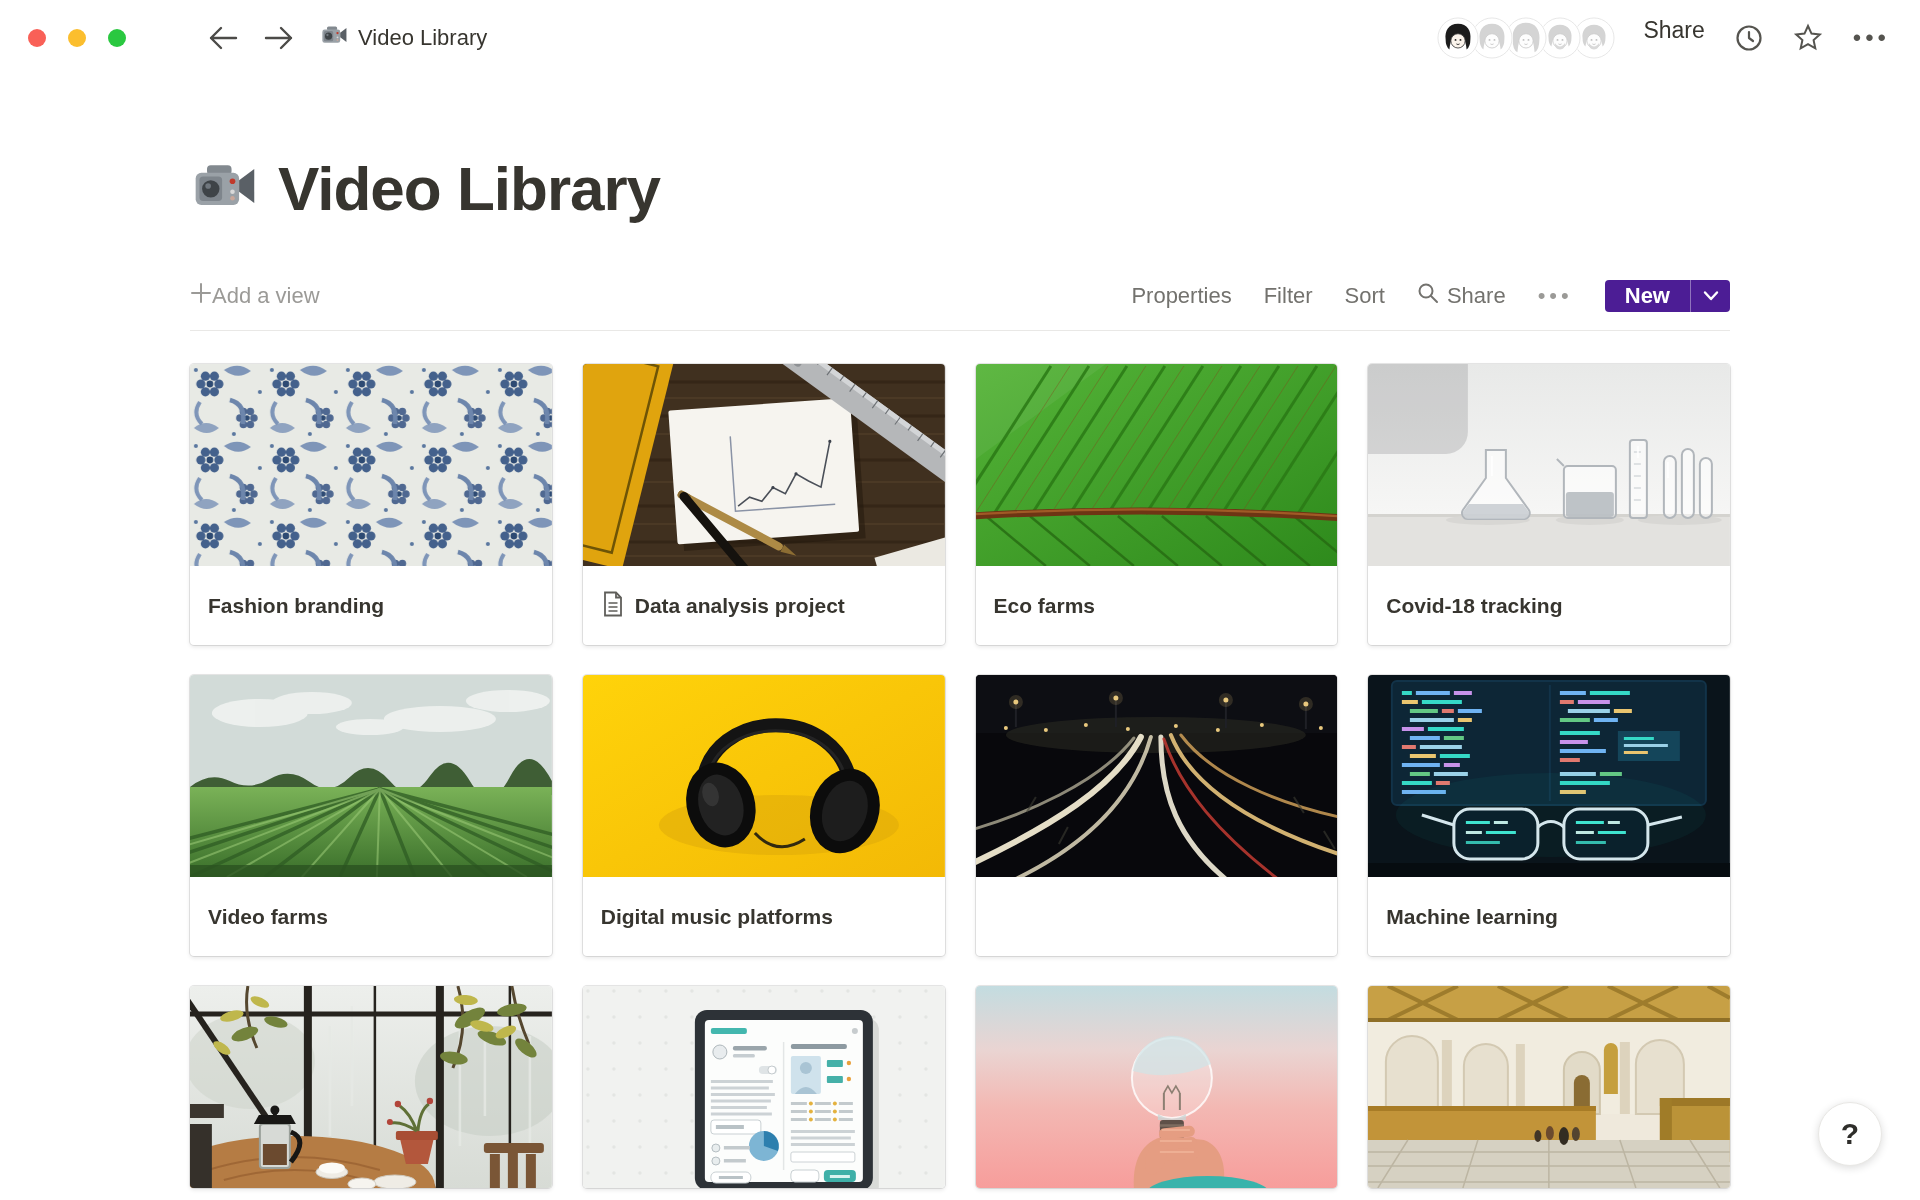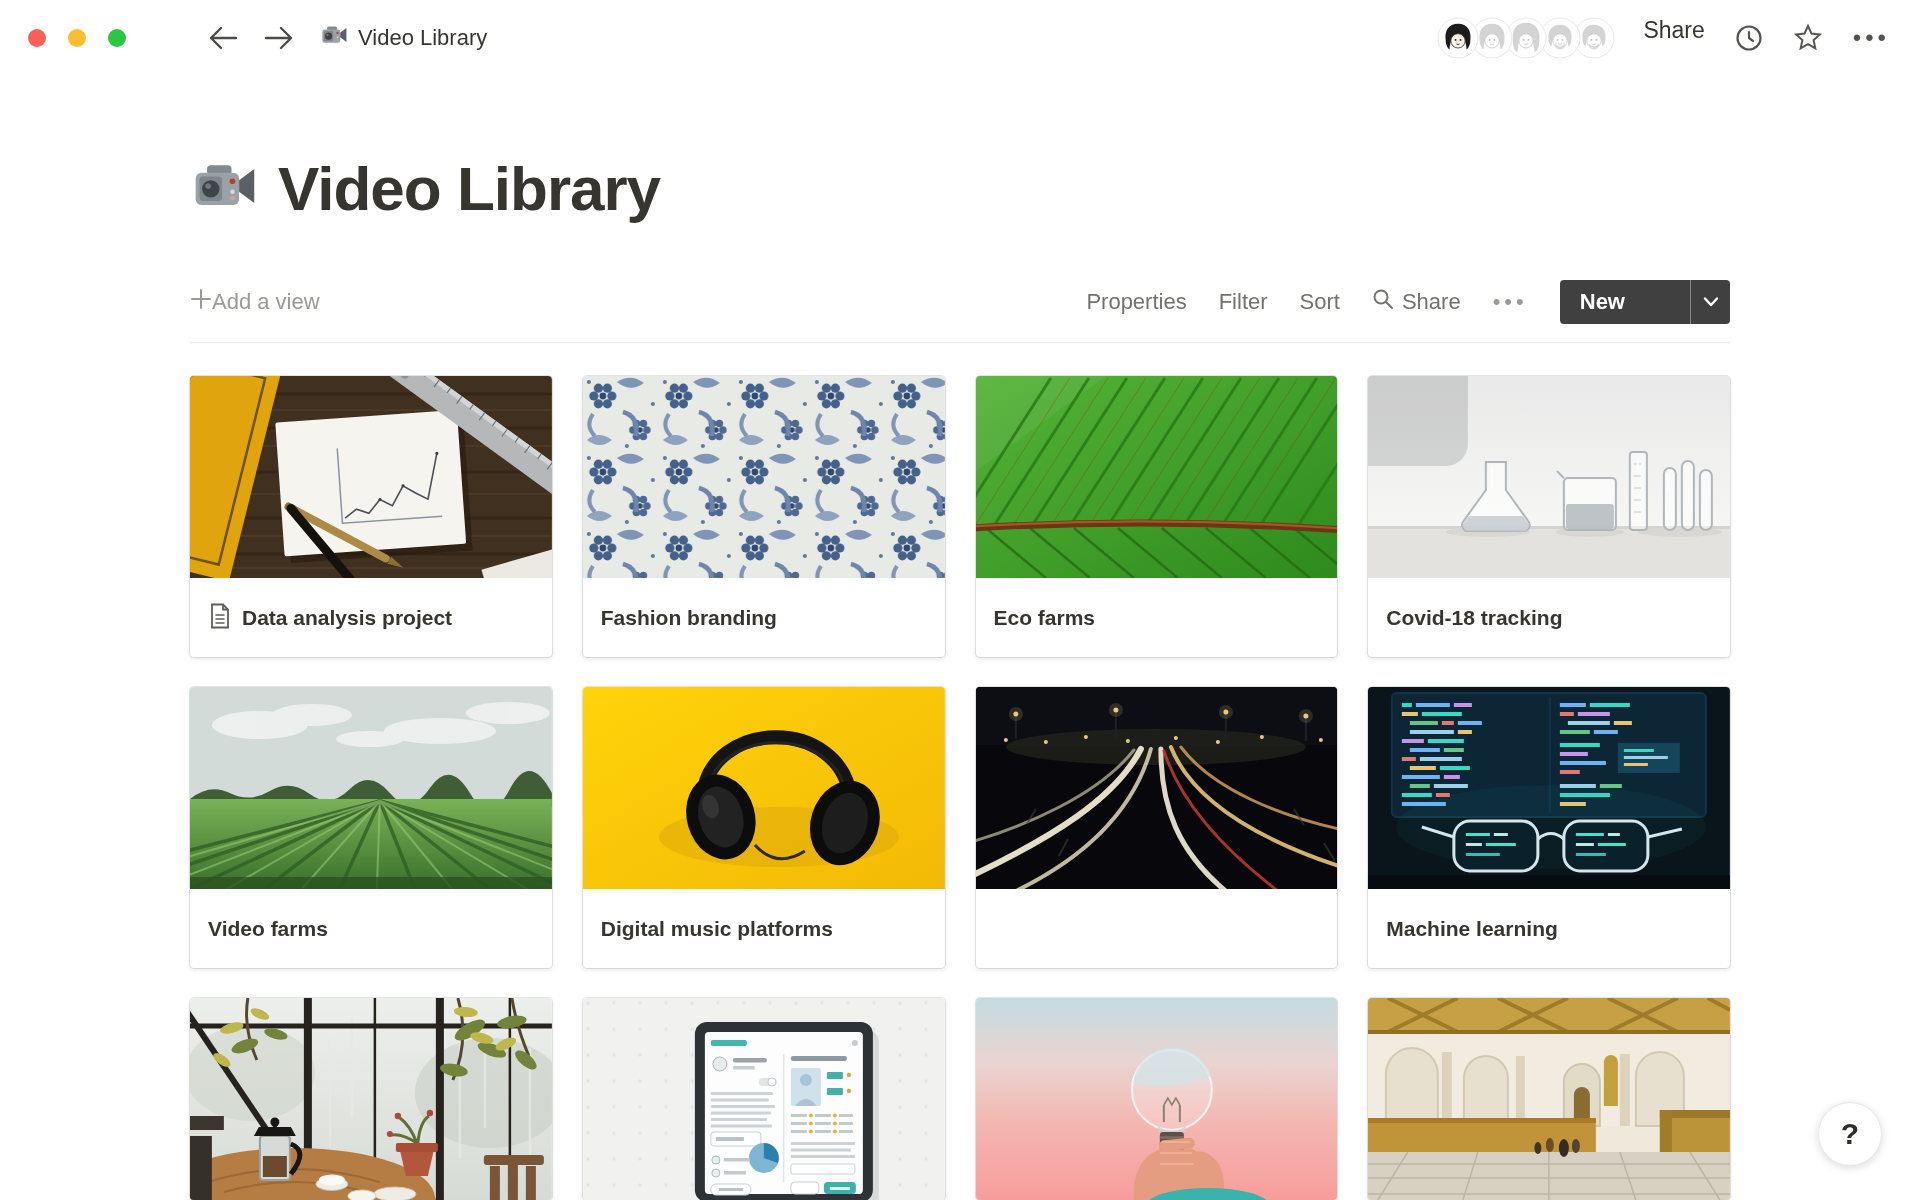--- a/index.html
+++ b/index.html
@@ -32,21 +32,21 @@
   
   .content { width:1540px; margin:0 auto; }
   .page-title { margin-top:76px; display:flex; align-items:center; gap:20px; }
   .page-title h1 { font-size:62px; font-weight:700; letter-spacing:-1px; color:#37352f; }
 
   .view-bar { margin-top:56px; display:flex; align-items:center; justify-content:space-between;
     padding-bottom:18px; border-bottom:1px solid #e9e8e6; }
   .add-view { display:flex; align-items:center; gap:0; color:#9b9a97; font-size:22px; cursor:pointer; }
   .vb-right { display:flex; gap:32px; }
   .vb-item { color:#73726e; font-size:22px; cursor:pointer; display:flex; align-items:center; gap:8px; }
-  .new-btn { display:flex; align-items:stretch; height:44px; border-radius:4px; overflow:hidden; background:#404040; cursor:pointer;gap:45px; }
+  .new-btn { display:flex; align-items:stretch; height:32px; border-radius:4px; overflow:hidden; background:#4c1d95; cursor:pointer; }
   .new-main { display:flex; align-items:center; padding:0 20px; color:#fff; font-size:22px; font-weight:600; }
   .new-chevron { width:40px; display:flex; align-items:center; justify-content:center; border-left:1px solid rgba(255,255,255,.38); }
 
   
   .grid { margin-top:33px; display:grid; grid-template-columns:repeat(4,1fr); column-gap:31px; row-gap:30px; }
   .card { border-radius:4px; background:#fff; overflow:hidden; cursor:pointer;
     box-shadow:0 0 0 1px rgba(15,15,15,.1), 0 2px 4px rgba(15,15,15,.1); }
   .card .img { height:202px; overflow:hidden; position:relative; }
   .card .img svg { display:block; width:100%; height:100%; }
   .card .cap { padding:22px 18px; display:flex; align-items:center; gap:10px; min-height:79px; }
@@ -208,74 +208,20 @@
         </div>
       </div>
     </div>
   </div>
 
   <div class="grid">
 
     <div class="card">
       <div class="img">
         <svg viewBox="0 0 362 202" preserveAspectRatio="xMidYMid slice">
-          <rect width="362" height="202" fill="#40301f"></rect>
-          <g stroke="#2c1f12" stroke-width="3" opacity=".55">
-              <path d="M0 18 H362 M0 52 H362 M0 96 H362 M0 142 H362 M0 178 H362"></path>
-            </g>
-          <g stroke="#5d4830" stroke-width="1.5" opacity=".5">
-              <path d="M0 34 H362 M0 70 H362 M0 118 H362 M0 160 H362 M0 192 H362"></path>
-            </g>
-          <g transform="rotate(-4 183 109)">
-            <rect x="96" y="47" width="182" height="134" fill="#1f150b" opacity=".5"></rect>
-            <rect x="90" y="40" width="182" height="134" rx="2" fill="#f6f4ef"></rect>
-            <path d="M150 70 V145 H250" stroke="#8a93a6" stroke-width="1.5" fill="none"></path>
-            <polyline points="153,140 165,132 177,137 189,124 201,131 213,112 225,120 237,127 249,82" stroke="#4a4f58" stroke-width="1.6" fill="none"></polyline>
-            <circle cx="189" cy="124" r="1.6" fill="#3d424c"></circle>
-              <circle cx="213" cy="112" r="1.6" fill="#3d424c"></circle>
-              <circle cx="249" cy="82" r="1.6" fill="#3d424c"></circle>
-          </g>
-          <g transform="rotate(36 320 70)">
-            <rect x="180" y="58" width="300" height="26" fill="#b5b7b9"></rect>
-            <rect x="180" y="58" width="300" height="5" fill="#d3d5d7"></rect>
-            <path d="M196 58 v9 M210 58 v6 M224 58 v9 M238 58 v6 M252 58 v9 M266 58 v6 M280 58 v9 M294 58 v6 M308 58 v9 M322 58 v6 M336 58 v9 M350 58 v6 M364 58 v9 M378 58 v6 M392 58 v9 M406 58 v6 M420 58 v9 M434 58 v6 M448 58 v9 M462 58 v6" stroke="#6e7276" stroke-width="1.2"></path>
-            <circle cx="193" cy="74" r="4" fill="#8e9194"></circle>
-          </g>
-          <g transform="rotate(28 150 158)">
-            <rect x="88" y="154" width="118" height="8" rx="4" fill="#ad8a45"></rect>
-            <rect x="88" y="154" width="14" height="8" rx="4" fill="#8c6d33"></rect>
-            <polygon points="206,154 222,158 206,162" fill="#8c6d33"></polygon>
-          </g>
-          <g transform="rotate(50 150 190)">
-            <rect x="70" y="186" width="150" height="9" rx="4.5" fill="#15120e"></rect>
-            <polygon points="220,186 238,190.5 220,195" fill="#0b0907"></polygon>
-          </g>
-          <g transform="rotate(14 -10 80)">
-            <rect x="-60" y="-30" width="128" height="220" fill="#e0a40e"></rect>
-            <rect x="-46" y="-16" width="100" height="192" fill="none" stroke="#6e5406" stroke-width="2.5"></rect>
-            <rect x="-60" y="-30" width="16" height="220" fill="#1d1812" opacity=".85"></rect>
-          </g>
-          <g transform="rotate(-16 335 200)">
-              <rect x="295" y="182" width="100" height="50" fill="#ebe9e2"></rect>
-            </g>
-        </svg>
-      </div>
-      <div class="cap">
-        <span><svg width="24" height="26" viewBox="0 0 24 26">
-              <path d="M4 1.5 h11 l5 5 v18 h-16 z" fill="none" stroke="#5f5e5a" stroke-width="1.8"></path>
-              <path d="M15 1.5 v5 h5" fill="none" stroke="#5f5e5a" stroke-width="1.8"></path>
-              <path d="M7.5 12 h9 M7.5 16 h9 M7.5 20 h9" stroke="#5f5e5a" stroke-width="1.6"></path>
-            </svg></span>
-        <span class="t">Data analysis project</span>
-      </div>
-    </div>
-
-    <div class="card">
-      <div class="img">
-        <svg viewBox="0 0 362 202" preserveAspectRatio="xMidYMid slice">
           <defs>
             <pattern id="p2" width="76" height="76" patternUnits="userSpaceOnUse">
               <rect width="76" height="76" fill="#e8eae5"></rect>
               <g fill="#44618c">
                 <circle cx="29" cy="20" r="4.6"></circle>
                   <circle cx="24.5" cy="27.8" r="4.6"></circle>
                   <circle cx="15.5" cy="27.8" r="4.6"></circle>
                   <circle cx="11" cy="20" r="4.6"></circle>
                   <circle cx="15.5" cy="12.2" r="4.6"></circle>
                   <circle cx="24.5" cy="12.2" r="4.6"></circle>
@@ -303,20 +249,74 @@
         </svg>
       </div>
       <div class="cap">
           <span class="t">Fashion branding</span>
         </div>
     </div>
 
     <div class="card">
       <div class="img">
         <svg viewBox="0 0 362 202" preserveAspectRatio="xMidYMid slice">
+          <rect width="362" height="202" fill="#40301f"></rect>
+          <g stroke="#2c1f12" stroke-width="3" opacity=".55">
+              <path d="M0 18 H362 M0 52 H362 M0 96 H362 M0 142 H362 M0 178 H362"></path>
+            </g>
+          <g stroke="#5d4830" stroke-width="1.5" opacity=".5">
+              <path d="M0 34 H362 M0 70 H362 M0 118 H362 M0 160 H362 M0 192 H362"></path>
+            </g>
+          <g transform="rotate(-4 183 109)">
+            <rect x="96" y="47" width="182" height="134" fill="#1f150b" opacity=".5"></rect>
+            <rect x="90" y="40" width="182" height="134" rx="2" fill="#f6f4ef"></rect>
+            <path d="M150 70 V145 H250" stroke="#8a93a6" stroke-width="1.5" fill="none"></path>
+            <polyline points="153,140 165,132 177,137 189,124 201,131 213,112 225,120 237,127 249,82" stroke="#4a4f58" stroke-width="1.6" fill="none"></polyline>
+            <circle cx="189" cy="124" r="1.6" fill="#3d424c"></circle>
+              <circle cx="213" cy="112" r="1.6" fill="#3d424c"></circle>
+              <circle cx="249" cy="82" r="1.6" fill="#3d424c"></circle>
+          </g>
+          <g transform="rotate(36 320 70)">
+            <rect x="180" y="58" width="300" height="26" fill="#b5b7b9"></rect>
+            <rect x="180" y="58" width="300" height="5" fill="#d3d5d7"></rect>
+            <path d="M196 58 v9 M210 58 v6 M224 58 v9 M238 58 v6 M252 58 v9 M266 58 v6 M280 58 v9 M294 58 v6 M308 58 v9 M322 58 v6 M336 58 v9 M350 58 v6 M364 58 v9 M378 58 v6 M392 58 v9 M406 58 v6 M420 58 v9 M434 58 v6 M448 58 v9 M462 58 v6" stroke="#6e7276" stroke-width="1.2"></path>
+            <circle cx="193" cy="74" r="4" fill="#8e9194"></circle>
+          </g>
+          <g transform="rotate(28 150 158)">
+            <rect x="88" y="154" width="118" height="8" rx="4" fill="#ad8a45"></rect>
+            <rect x="88" y="154" width="14" height="8" rx="4" fill="#8c6d33"></rect>
+            <polygon points="206,154 222,158 206,162" fill="#8c6d33"></polygon>
+          </g>
+          <g transform="rotate(50 150 190)">
+            <rect x="70" y="186" width="150" height="9" rx="4.5" fill="#15120e"></rect>
+            <polygon points="220,186 238,190.5 220,195" fill="#0b0907"></polygon>
+          </g>
+          <g transform="rotate(14 -10 80)">
+            <rect x="-60" y="-30" width="128" height="220" fill="#e0a40e"></rect>
+            <rect x="-46" y="-16" width="100" height="192" fill="none" stroke="#6e5406" stroke-width="2.5"></rect>
+            <rect x="-60" y="-30" width="16" height="220" fill="#1d1812" opacity=".85"></rect>
+          </g>
+          <g transform="rotate(-16 335 200)">
+              <rect x="295" y="182" width="100" height="50" fill="#ebe9e2"></rect>
+            </g>
+        </svg>
+      </div>
+      <div class="cap">
+        <span><svg width="24" height="26" viewBox="0 0 24 26">
+              <path d="M4 1.5 h11 l5 5 v18 h-16 z" fill="none" stroke="#5f5e5a" stroke-width="1.8"></path>
+              <path d="M15 1.5 v5 h5" fill="none" stroke="#5f5e5a" stroke-width="1.8"></path>
+              <path d="M7.5 12 h9 M7.5 16 h9 M7.5 20 h9" stroke="#5f5e5a" stroke-width="1.6"></path>
+            </svg></span>
+        <span class="t">Data analysis project</span>
+      </div>
+    </div>
+
+    <div class="card">
+      <div class="img">
+        <svg viewBox="0 0 362 202" preserveAspectRatio="xMidYMid slice">
           <defs>
               <linearGradient id="g3" x1="0" y1="0" x2="1" y2="1">
                 <stop offset="0" stop-color="#55b438"></stop>
                 <stop offset="1" stop-color="#2e8a1c"></stop>
               </linearGradient>
             </defs>
           <rect width="362" height="202" fill="url(#g3)"></rect>
           <path d="M0 0 L130 0 L0 95 Z" fill="#ffffff" opacity=".06"></path>
           <g stroke="#2b7a16" stroke-width="3" opacity=".85">
             <path d="M-20 150 L75 2"></path>

